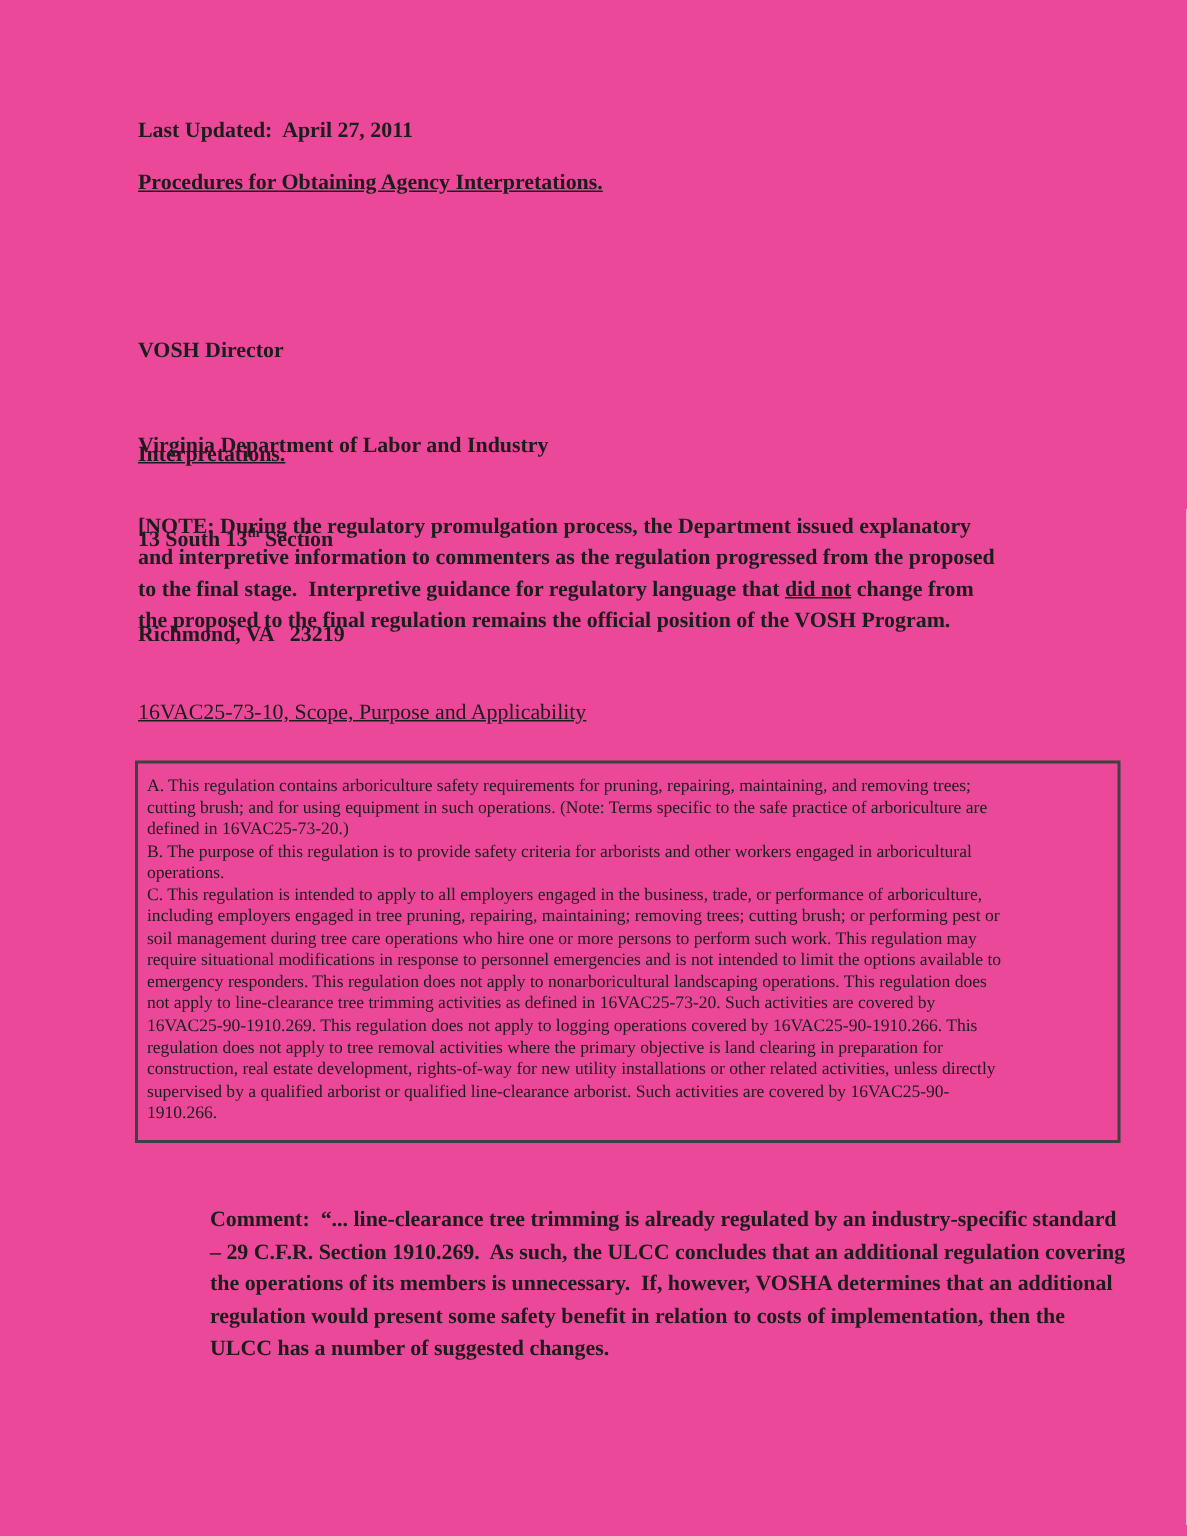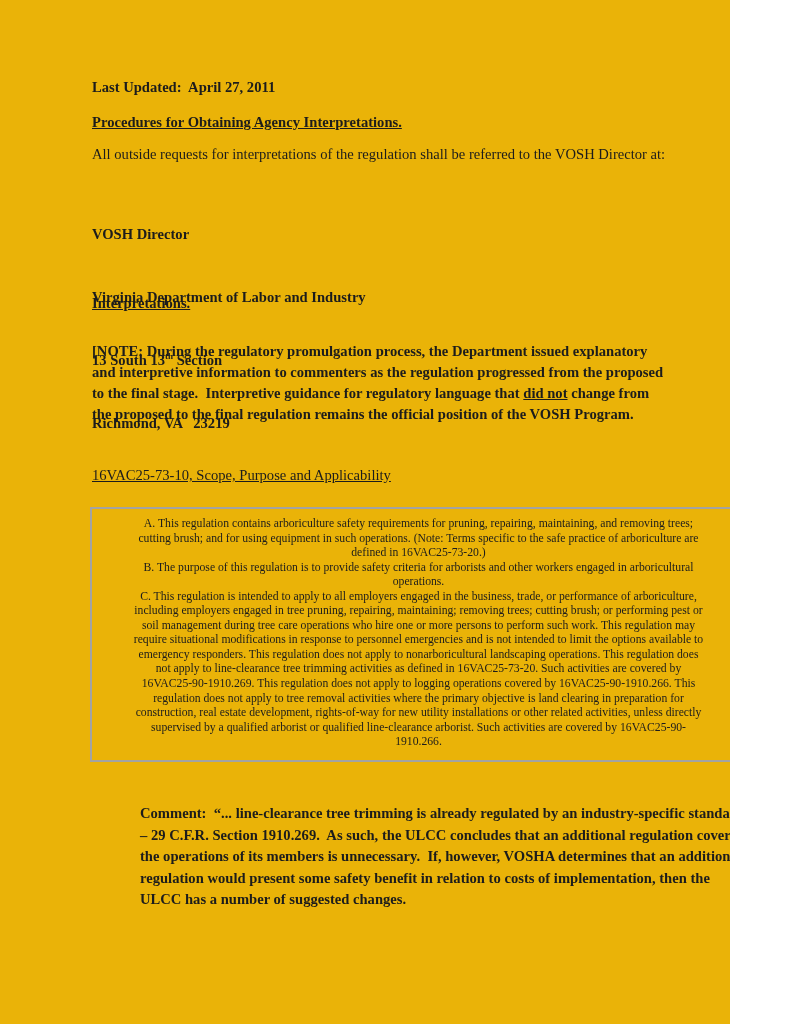--- a/index.html
+++ b/index.html
@@ -1,20 +1,20 @@
 <!DOCTYPE html>
 <html><head>
 <meta charset="utf-8">
 <style>
   html, body { margin: 0; padding: 0; background: #ffffff; }
   .page {
     position: relative;
-    width: 730px;
+    width: 791px;
     height: 1024px;
-    background: #eab308;
+    background: #ec4899;
     overflow: hidden;
     font-family: "Liberation Serif", "DejaVu Serif", serif;
     color: #1c1c1c;
   }
   .blk {
     position: absolute;
     left: 92px;
     width: 699px;
     font-size: 14.6px;
     line-height: 21px;
@@ -31,39 +31,37 @@
   .interp-head    { top: 293px; text-decoration: underline; }
   .note           { top: 341px; }
   .section-head   { top: 465px; }
   .scope-box {
     position: absolute;
     left: 90px;
     top: 507px;
     width: 657px;
     height: 255px;
     box-sizing: border-box;
-    border: 2px solid #a3a3a3;
+    border: 2px solid #404040;
     padding: 8px 6px;
     font-size: 11.7px;
     line-height: 14.55px;
     white-space: pre;
-    text-align: center;
   }
   .comment        { top: 803px; line-height: 21.5px; margin-left: 48px; }
 </style>
 </head>
 <body>
 
 <div class="page">
 
   <div class="blk last-updated bold">Last Updated:  April 27, 2011</div>
 
   <div class="blk procedures bold ul">Procedures for Obtaining Agency Interpretations.</div>
 
-  <div class="blk intro">All outside requests for interpretations of the regulation shall be referred to the VOSH Director at:</div>
 
   <div class="blk address">
     <div>VOSH Director</div>
     <div>Virginia Department of Labor and Industry</div>
     <div><span>13 South 13</span><sup>th</sup><span> Section</span></div>
     <div>Richmond, VA   23219</div>
   </div>
 
   <div class="blk interp-head bold ul">Interpretations.</div>
 

